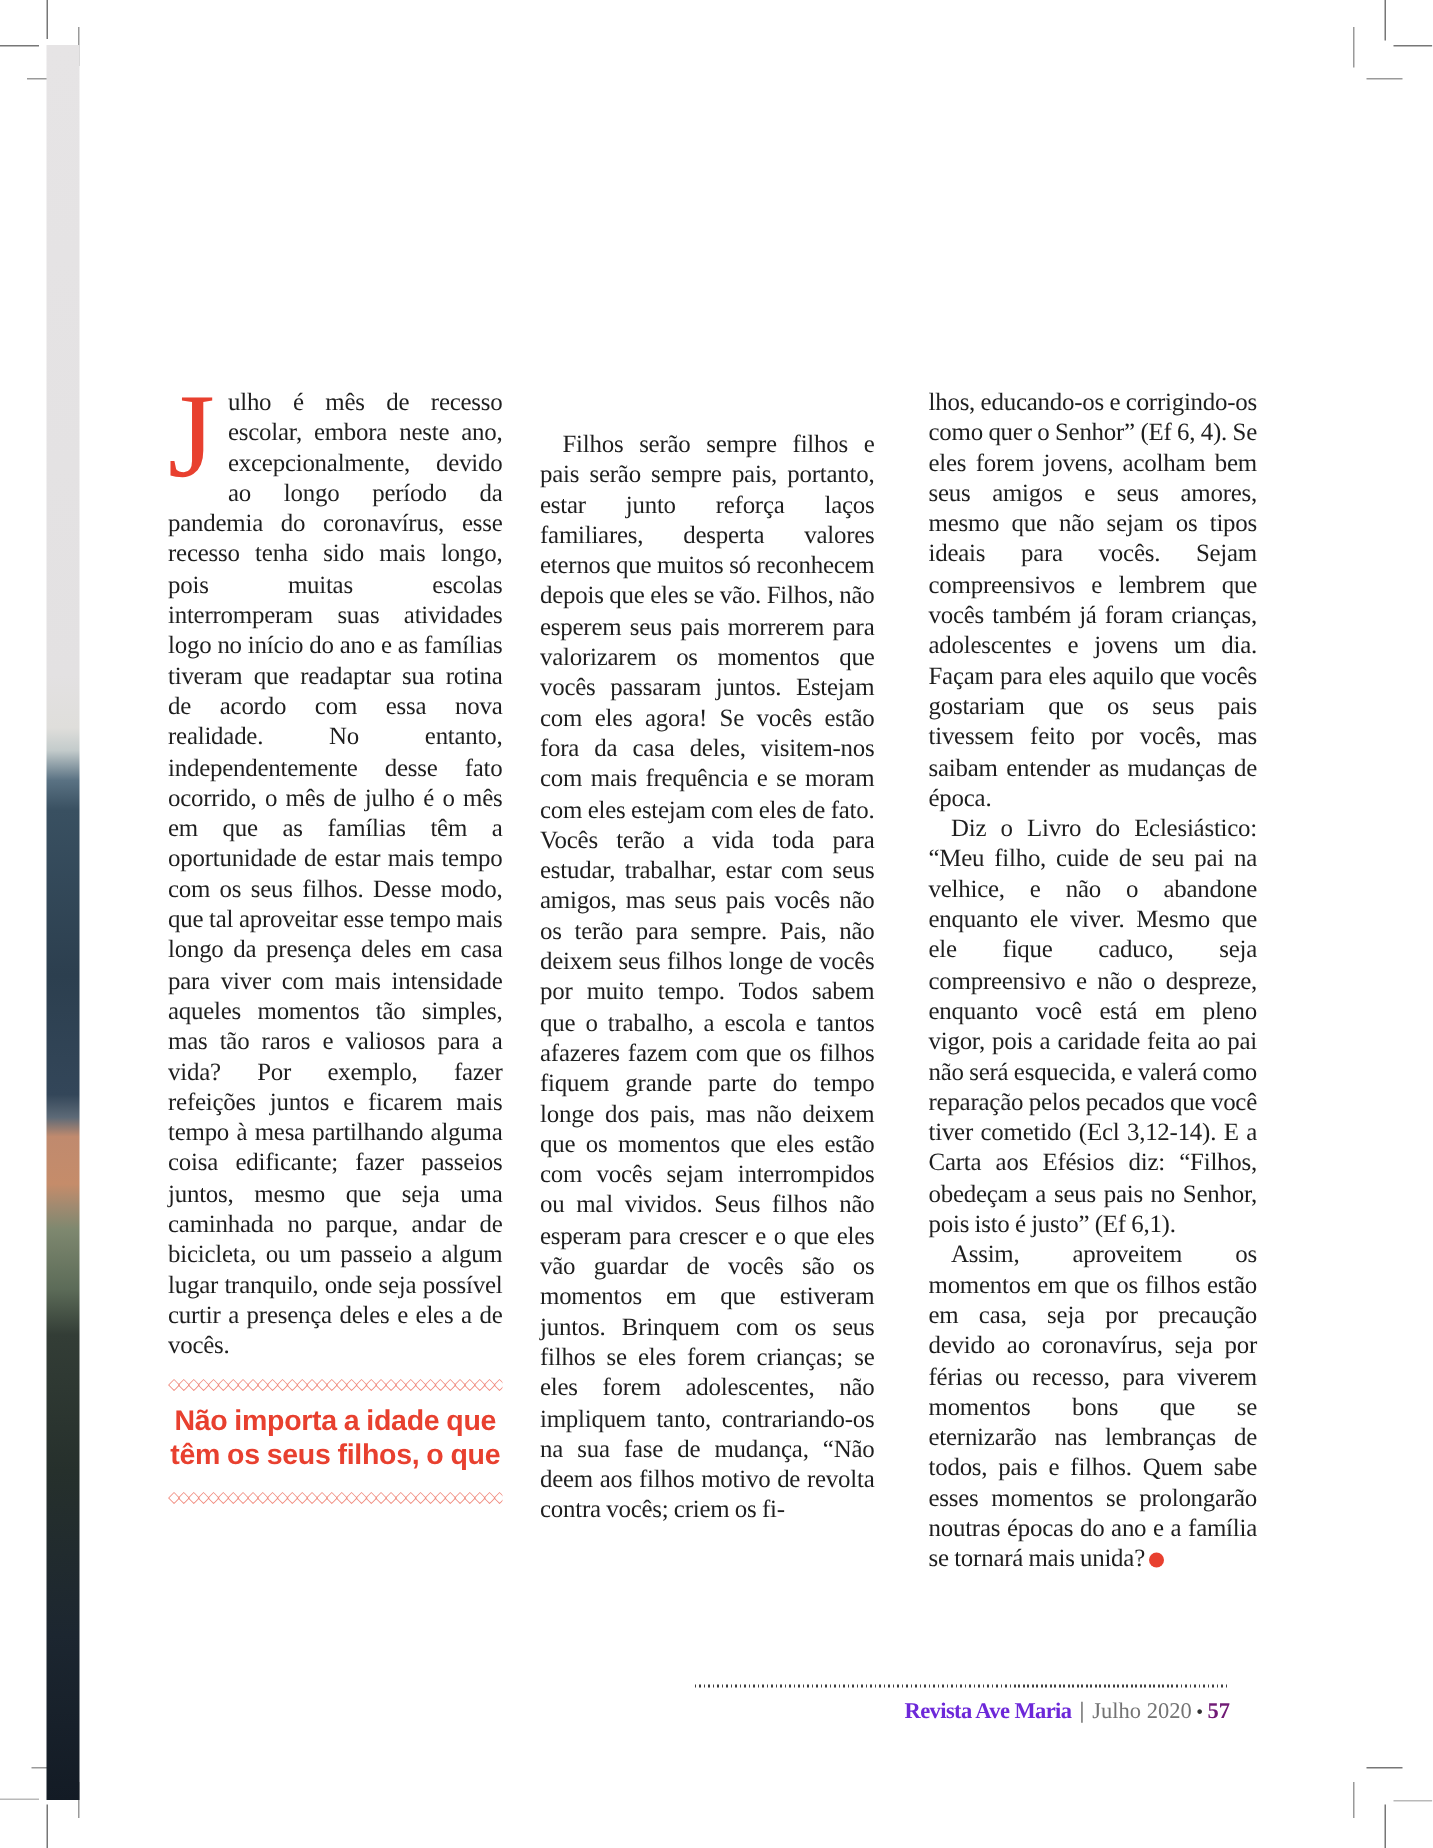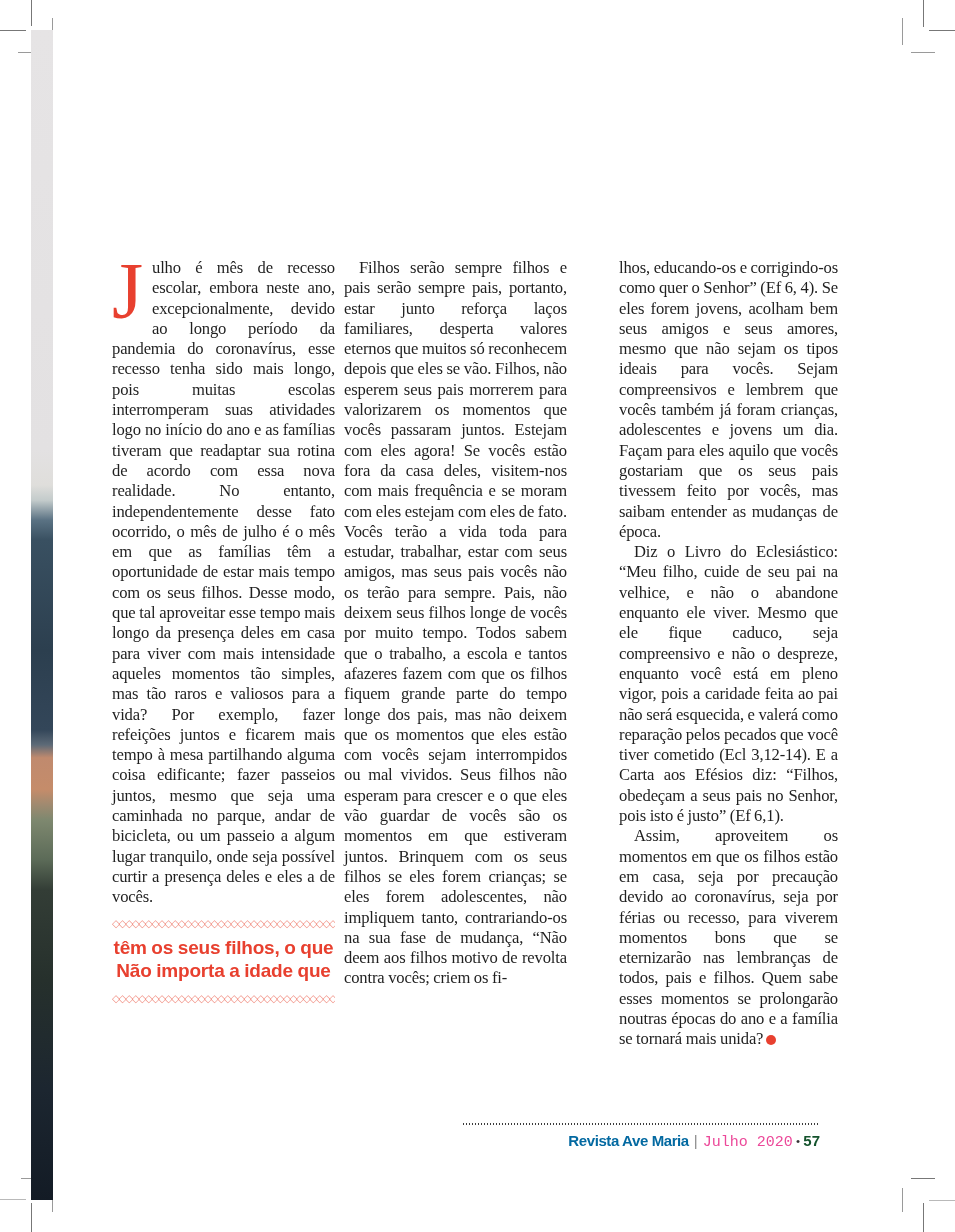--- a/index.html
+++ b/index.html
@@ -26,21 +26,21 @@
   }
   
   .col{
     position:absolute;top:258px;
     font-size:16.6px;line-height:20.3px;
     color:#1f1f1f;text-align:justify;
     letter-spacing:-0.15px;word-spacing:-0.4px;
   }
   .col p{margin:0;}
   .col1{left:112px;width:223px;}
-  .col2{left:344px;width:223px;}
+  .col2{left:360px;width:223px;margin-top:28px;}
   .col3{left:619px;width:219px;}
   .indent{text-indent:15px;}
   .dropcap{
     float:left;
     font-family:"Liberation Serif", serif;
     color:#e8402f;
     font-size:80px;line-height:60px;
     padding-top:3px;margin:0 9px 0 0;
   }
   
@@ -75,27 +75,27 @@
     position:absolute;left:463px;top:1123px;width:357px;height:2px;
     background:repeating-linear-gradient(90deg,#3c3c3c 0 1px,transparent 1px 3px);
   }
   .footer-text{
     position:absolute;left:463px;top:1131px;width:357px;
     text-align:right;
     font-size:15px;line-height:20px;color:#2a2a2a;
     white-space:nowrap;
   }
   .footer-text .mag{
-    font-family:Liberation Sans, sans-serif;
-    font-weight:bold;letter-spacing:-0.4px;color:#0369a1;
+    font-family:Liberation Serif, serif;
+    font-weight:bold;letter-spacing:-0.4px;color:#6d28d9;
   }
   .footer-text .sep{color:#8a8a8a;font-family:"Liberation Sans", sans-serif;font-weight:300;padding:0 5px;}
-  .footer-text .issue{font-family:Liberation Mono, monospace;color:#ec4899;}
+  .footer-text .issue{font-family:Liberation Serif, serif;color:#737373;}
   .footer-text .bullet{color:#333;padding:0 3px;font-size:13px;}
-  .footer-text .pagenum{font-family:Liberation Sans, sans-serif;font-weight:bold;color:#14532d;}
+  .footer-text .pagenum{font-family:Liberation Serif, serif;font-weight:bold;color:#701a75;}
 </style>
 </head>
 <body>
 
 <div class="page">
 
   <div class="mark" style="left:31px;top:0;width:1px;height:26px;"></div>
   <div class="mark" style="left:0;top:30px;width:26px;height:1px;"></div>
   <div class="mark mid" style="left:52px;top:18px;width:1px;height:26px;"></div>
   <div class="mark mid" style="left:18px;top:52px;width:26px;height:1px;"></div>
@@ -116,22 +116,22 @@
   <div class="mark" style="left:923px;top:1203px;width:1px;height:29px;"></div>
 
   <div class="photo-strip"></div>
 
   <div class="col col1">
     <p><span class="dropcap">J</span><span>ulho é mês de recesso escolar, embora neste ano, excepcionalmente, devido ao longo período da pandemia do coronavírus, esse recesso tenha sido mais longo, pois muitas escolas interromperam suas atividades logo no início do ano e as famílias tiveram que readaptar sua rotina de acordo com essa nova realidade. No entanto, independentemente desse fato ocorrido, o mês de julho é o mês em que as famílias têm a oportunidade de estar mais tempo com os seus filhos. Desse modo, que tal aproveitar esse tempo mais longo da presença deles em casa para viver com mais intensidade aqueles momentos tão simples, mas tão raros e valiosos para a vida? Por exemplo, fazer refeições juntos e ficarem mais tempo à mesa partilhando alguma coisa edificante; fazer passeios juntos, mesmo que seja uma caminhada no parque, andar de bicicleta, ou um passeio a algum lugar tranquilo, onde seja possível curtir a presença deles e eles a de vocês.</span></p>
 
     <div class="ornament">◇◇◇◇◇◇◇◇◇◇◇◇◇◇◇◇◇◇◇◇◇◇◇◇◇◇◇◇◇◇◇◇◇◇◇◇◇◇◇◇</div>
 
     <div class="pullquote">
+      <span class="pq-line">Não importa a idade que</span>
       <span class="pq-line">têm os seus filhos, o que</span>
-      <span class="pq-line">Não importa a idade que</span>
     </div>
 
     <div class="ornament">◇◇◇◇◇◇◇◇◇◇◇◇◇◇◇◇◇◇◇◇◇◇◇◇◇◇◇◇◇◇◇◇◇◇◇◇◇◇◇◇</div>
   </div>
 
   <div class="col col2">
     <p class="indent">Filhos serão sempre filhos e pais serão sempre pais, portanto, estar junto reforça laços familiares, desperta valores eternos que muitos só reconhecem depois que eles se vão. Filhos, não esperem seus pais morrerem para valorizarem os momentos que vocês passaram juntos. Estejam com eles agora! Se vocês estão fora da casa deles, visitem-nos com mais frequência e se moram com eles estejam com eles de fato. Vocês terão a vida toda para estudar, trabalhar, estar com seus amigos, mas seus pais vocês não os terão para sempre. Pais, não deixem seus filhos longe de vocês por muito tempo. Todos sabem que o trabalho, a escola e tantos afazeres fazem com que os filhos fiquem grande parte do tempo longe dos pais, mas não deixem que os momentos que eles estão com vocês sejam interrompidos ou mal vividos. Seus filhos não esperam para crescer e o que eles vão guardar de vocês são os momentos em que estiveram juntos. Brinquem com os seus filhos se eles forem crianças; se eles forem adolescentes, não impliquem tanto, contrariando-os na sua fase de mudança, “Não deem aos filhos motivo de revolta contra vocês; criem os fi-</p>
   </div>
 
   <div class="col col3">

